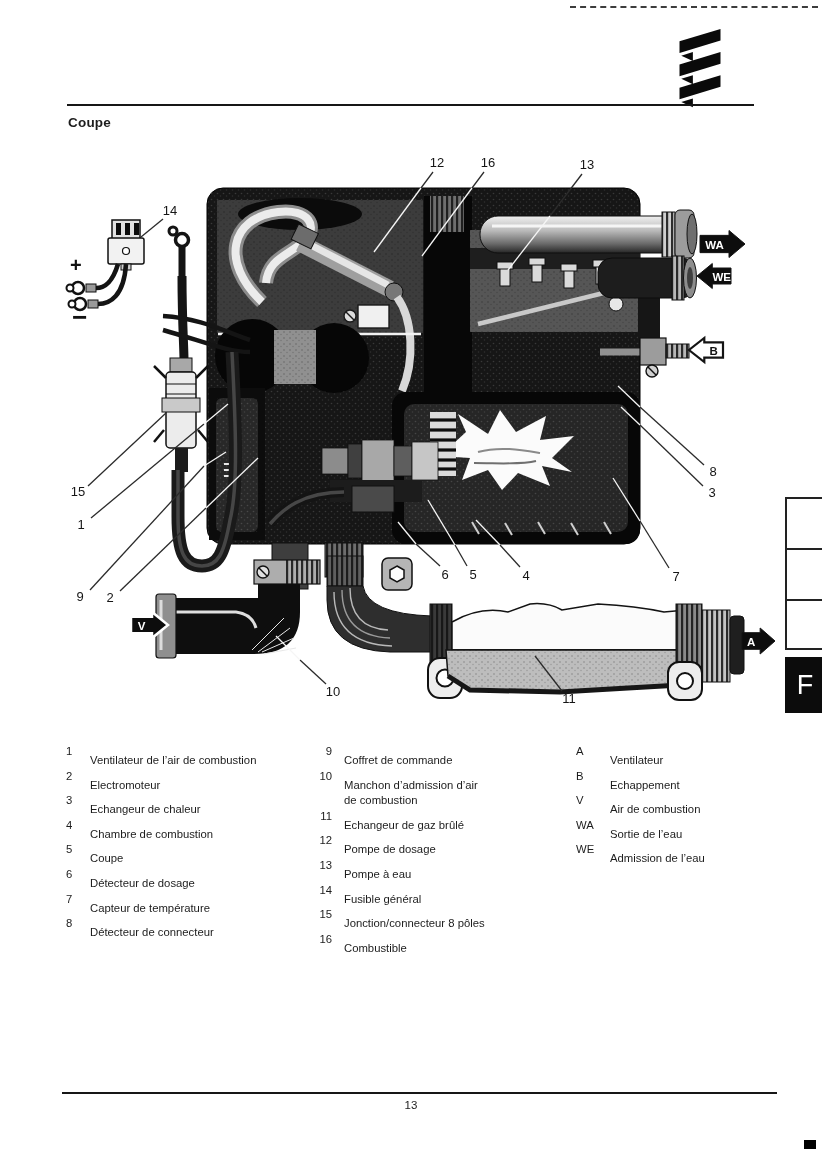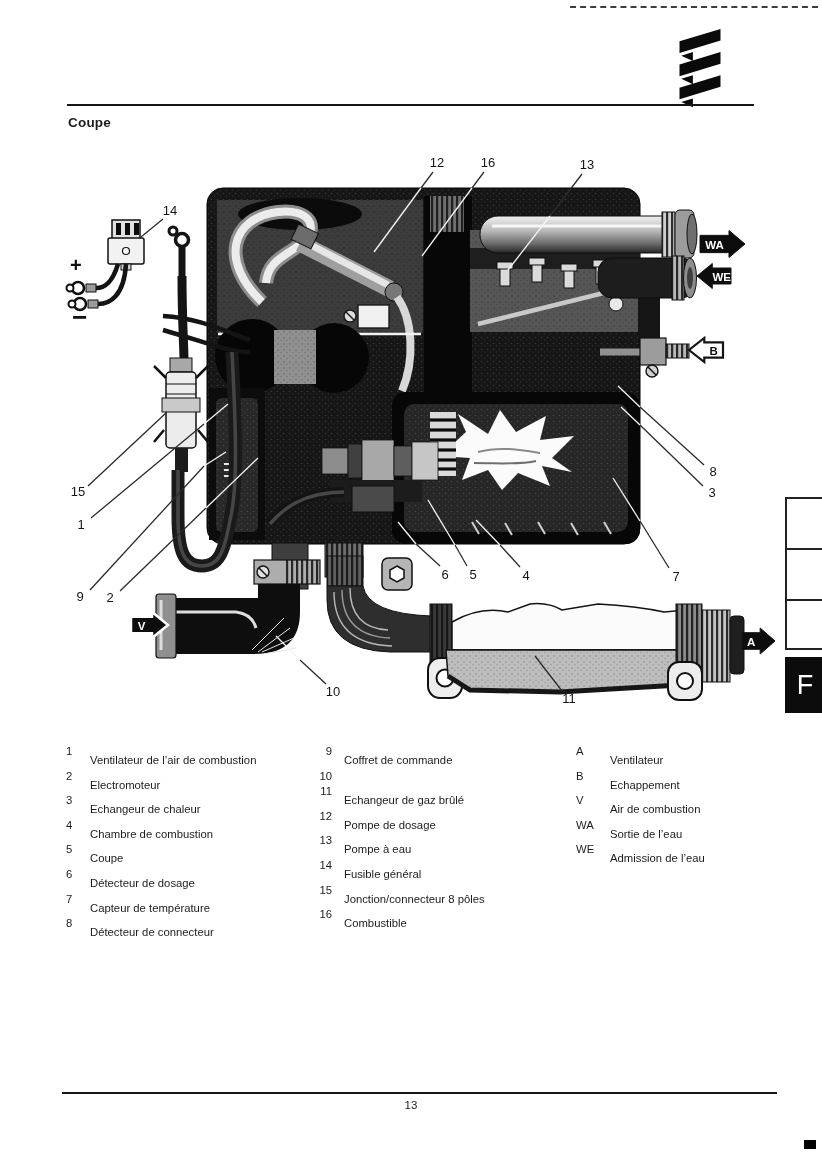--- a/index.html
+++ b/index.html
@@ -401,20 +401,22 @@
           <span class="llbl">Détecteur de connecteur</span>
         </div>
       </div>
     <div class="legend-col" id="legend-col-1">
         <div class="lrow">
           <span class="lnum">9</span>
           <span class="llbl">Coffret de commande</span>
         </div>
         <div class="lrow">
           <span class="lnum">10</span>
+          <span class="llbl">Manchon d’admission d’air
+de combustion</span>
         </div>
         <div class="lrow">
           <span class="lnum">11</span>
           <span class="llbl">Echangeur de gaz brûlé</span>
         </div>
         <div class="lrow">
           <span class="lnum">12</span>
           <span class="llbl">Pompe de dosage</span>
         </div>
         <div class="lrow">

